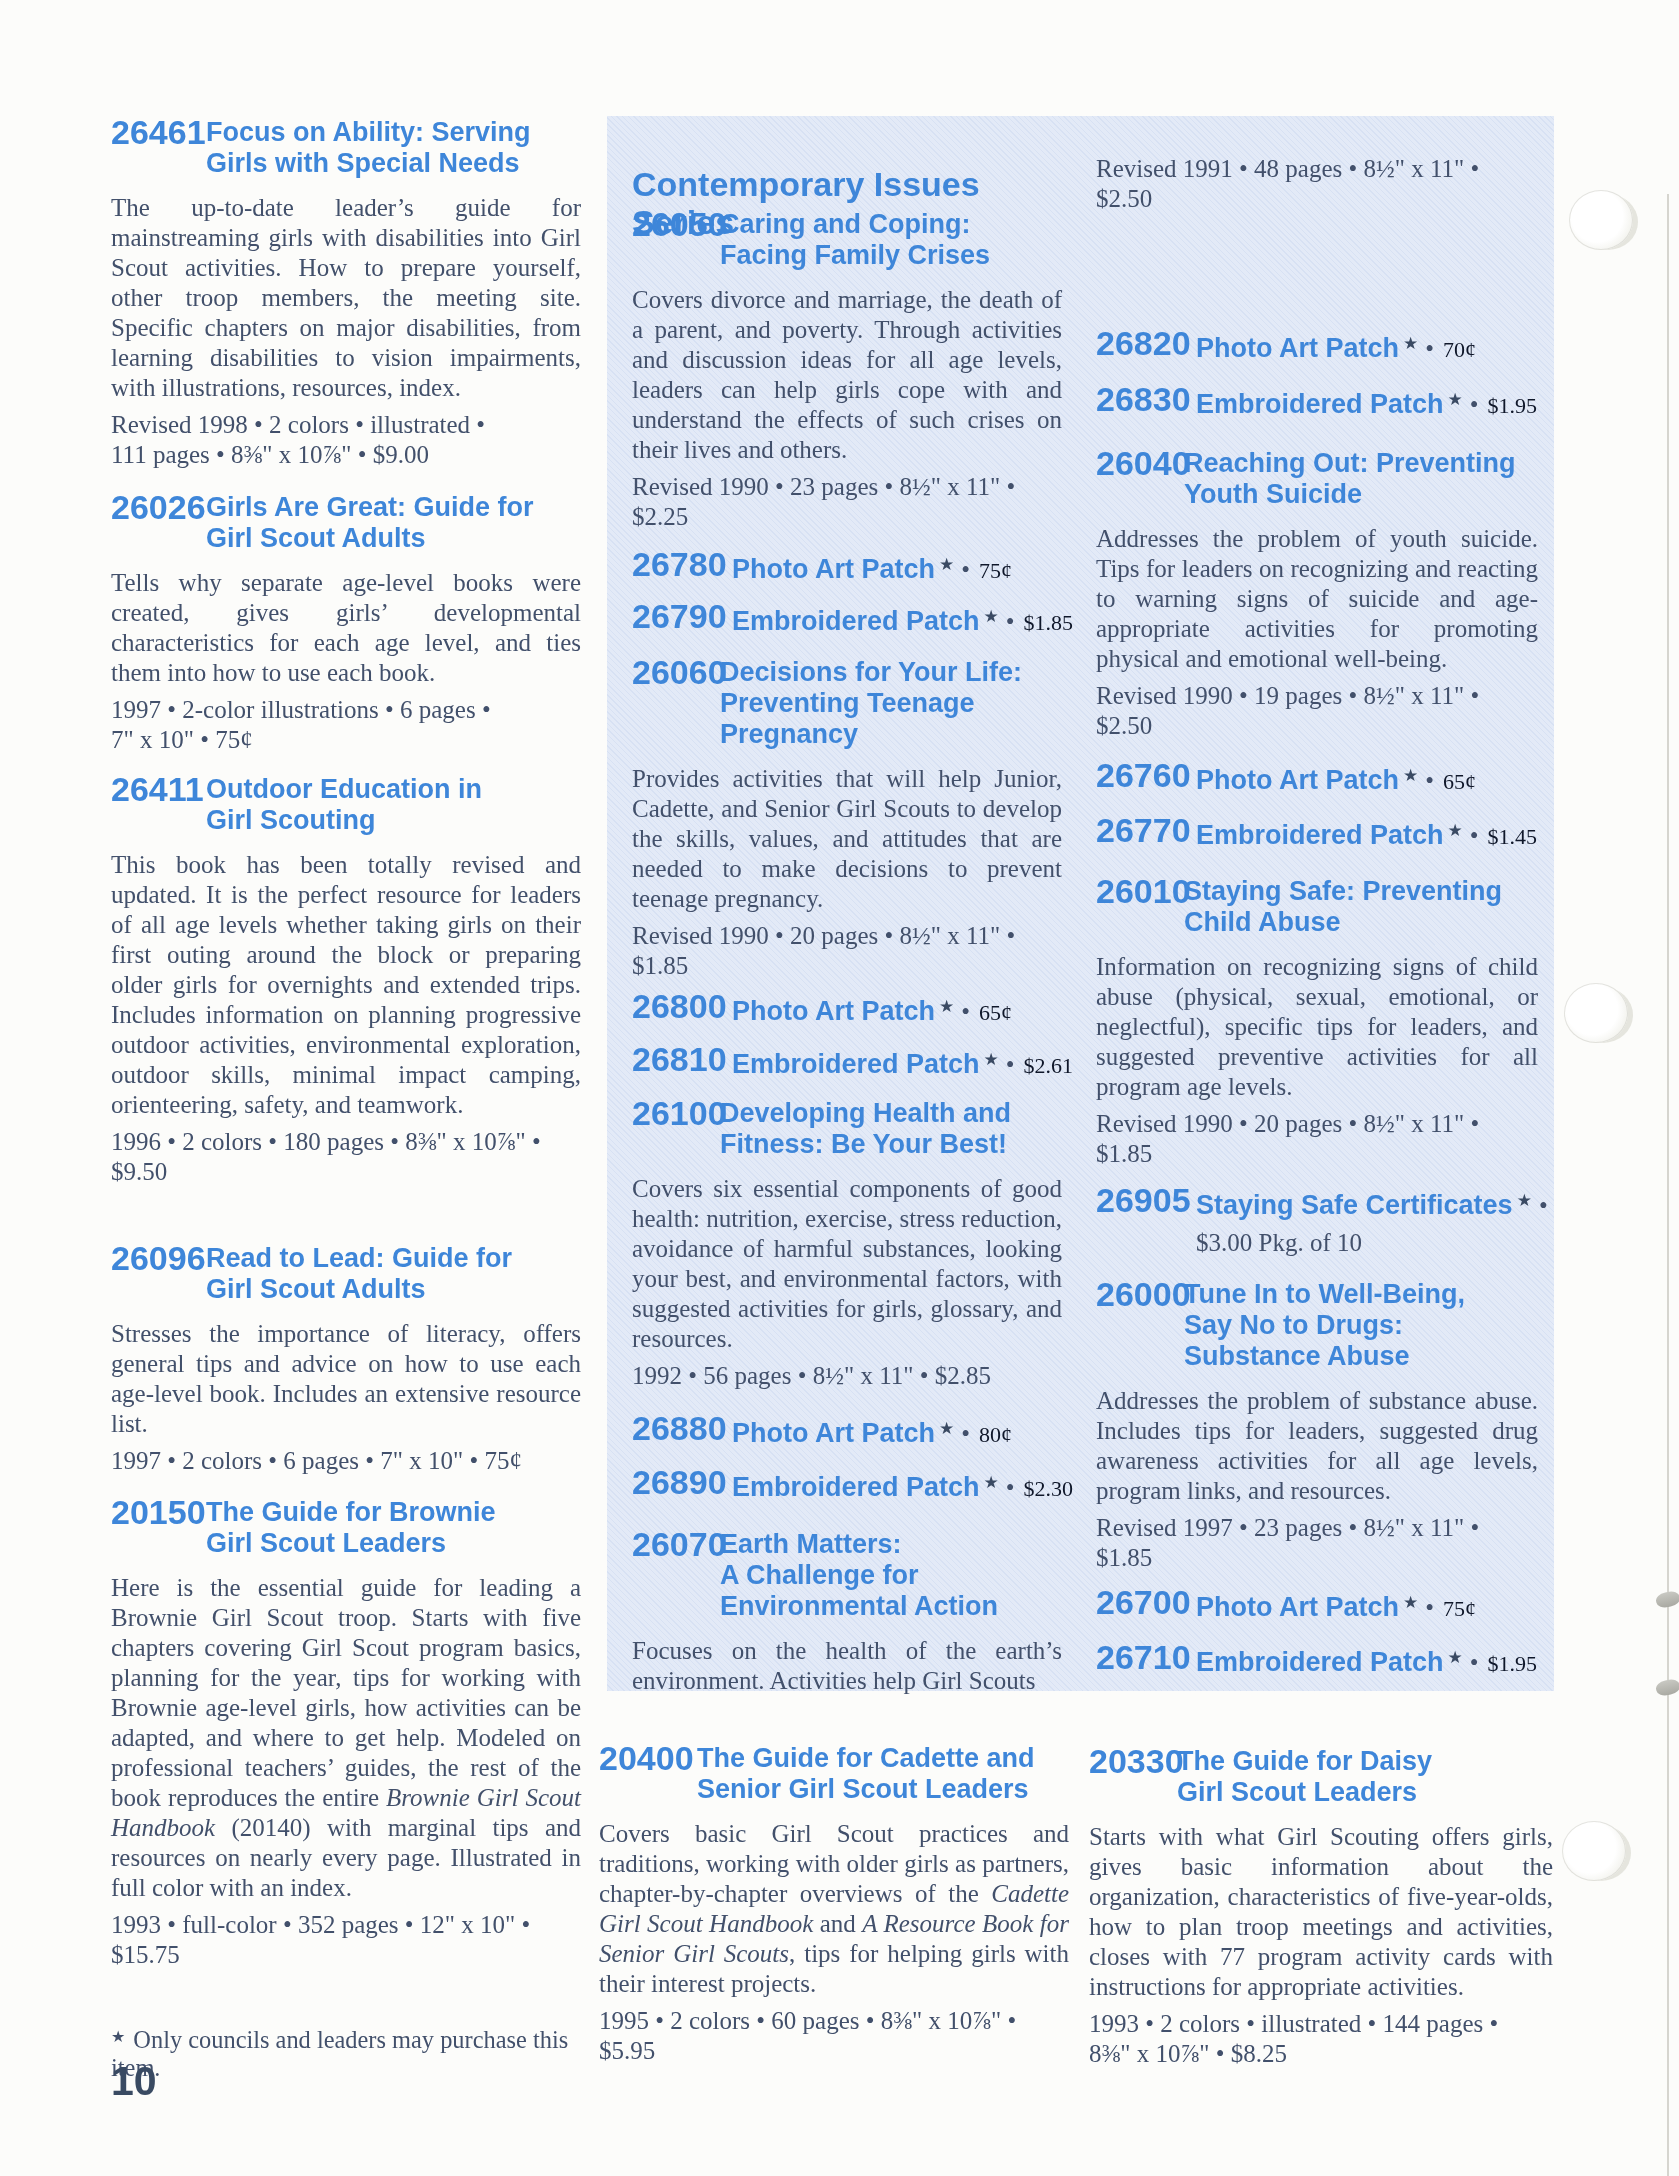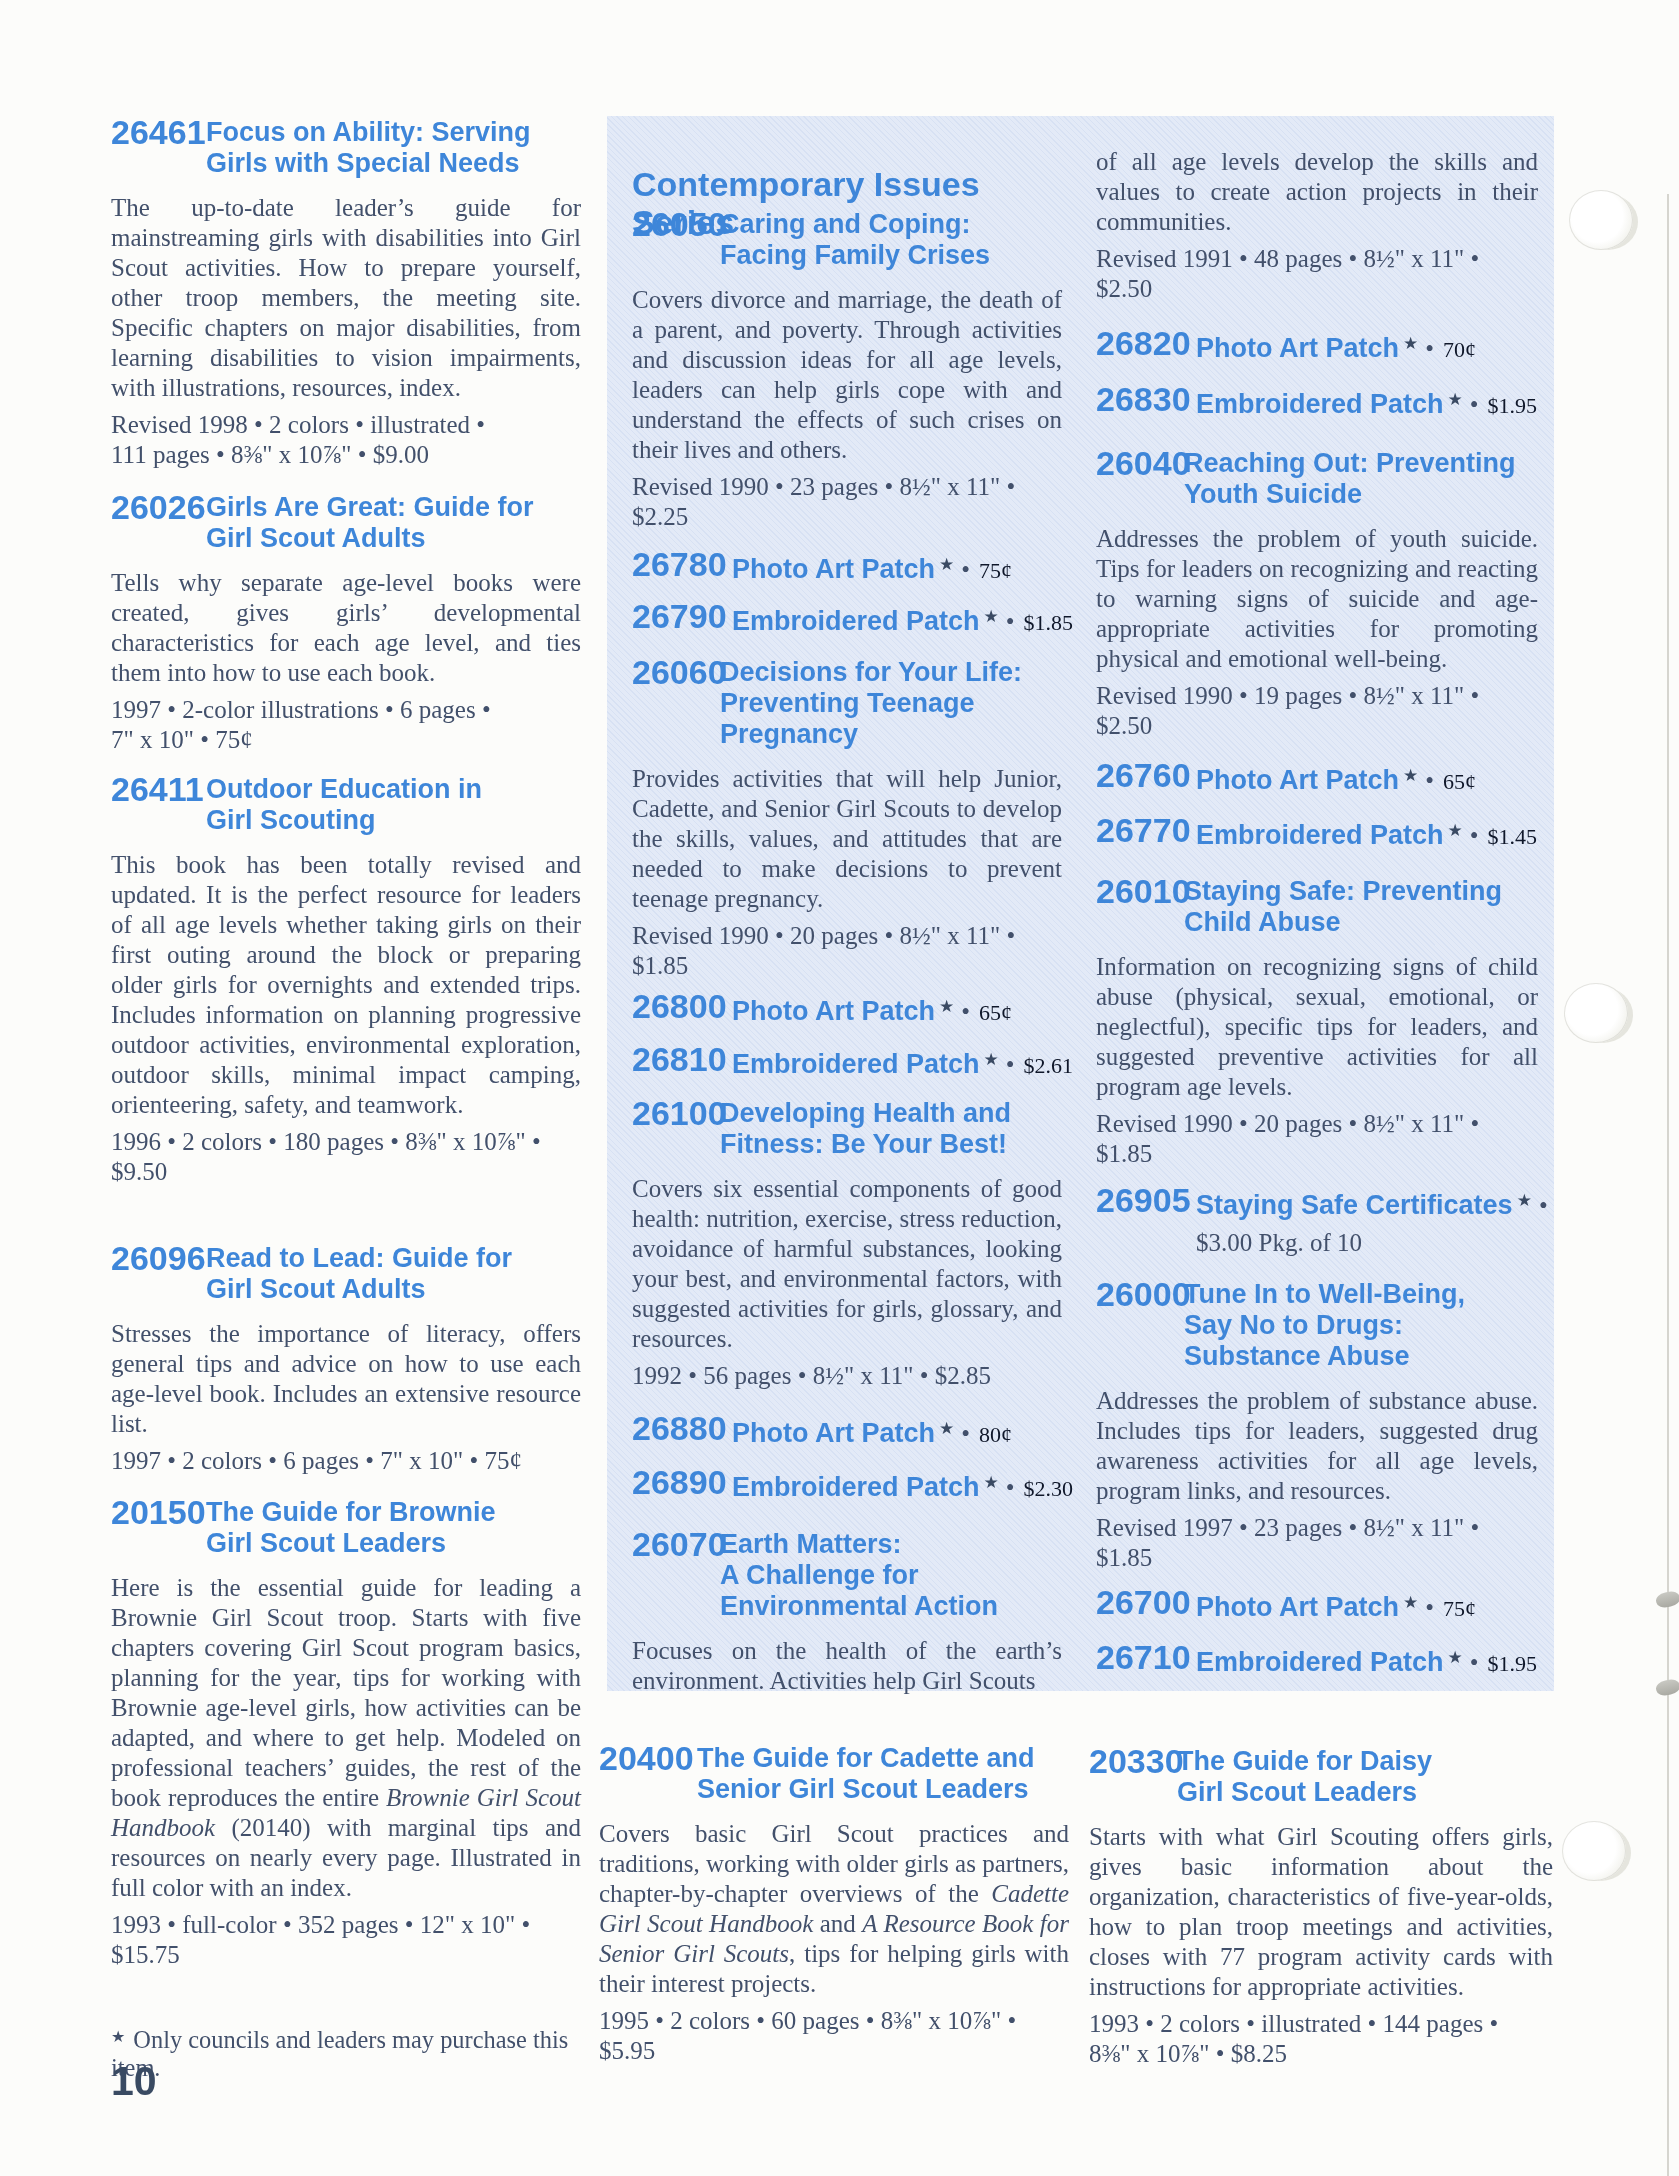--- a/index.html
+++ b/index.html
@@ -227,21 +227,20 @@
           <div>A Challenge for</div>
           <div>Environmental Action</div>
         </div>
       <p class="body">Focuses on the health of the earth’s environment. Activities help Girl Scouts</p>
     </section>
   </div>
 
   <div class="col" id="col-right">
 
     <div class="intro" style="top:147px">
-      <p class="body" style="margin-top:0">of all age levels develop the skills and values to create action projects in their communities.</p>
       <div class="det">
           <div>Revised 1991 • 48 pages • 8½" x 11" •</div>
           <div>$2.50</div>
         </div>
     </div>
 
     <div class="patch" style="top:328px">
       <span class="code">26820</span>
       <span class="pline"><span class="pname">Photo Art Patch</span><span class="star">★</span><span class="sep">•</span><span class="price">70¢</span></span>
     </div>

